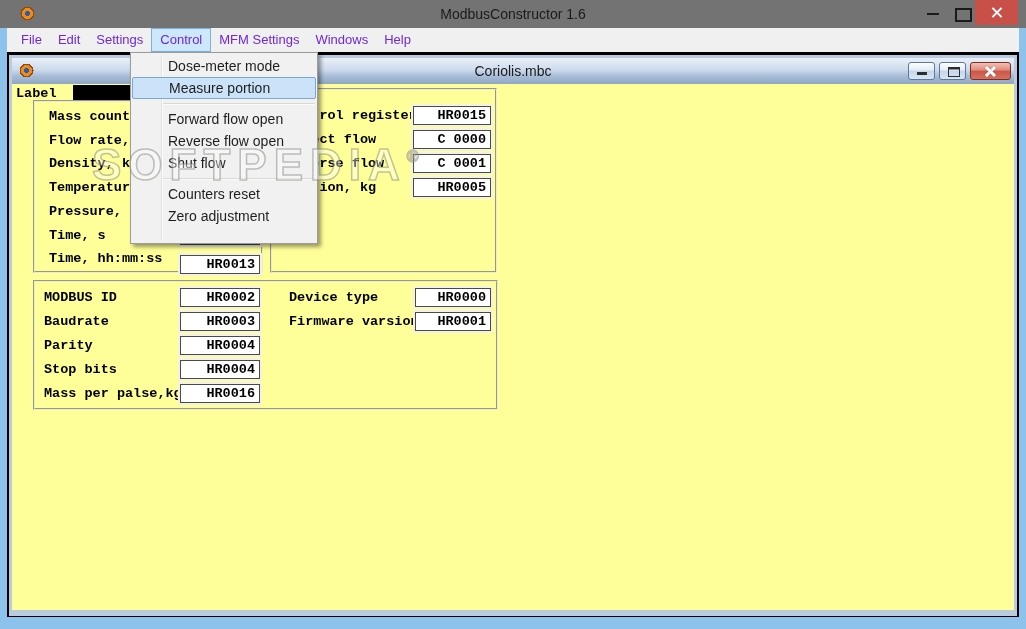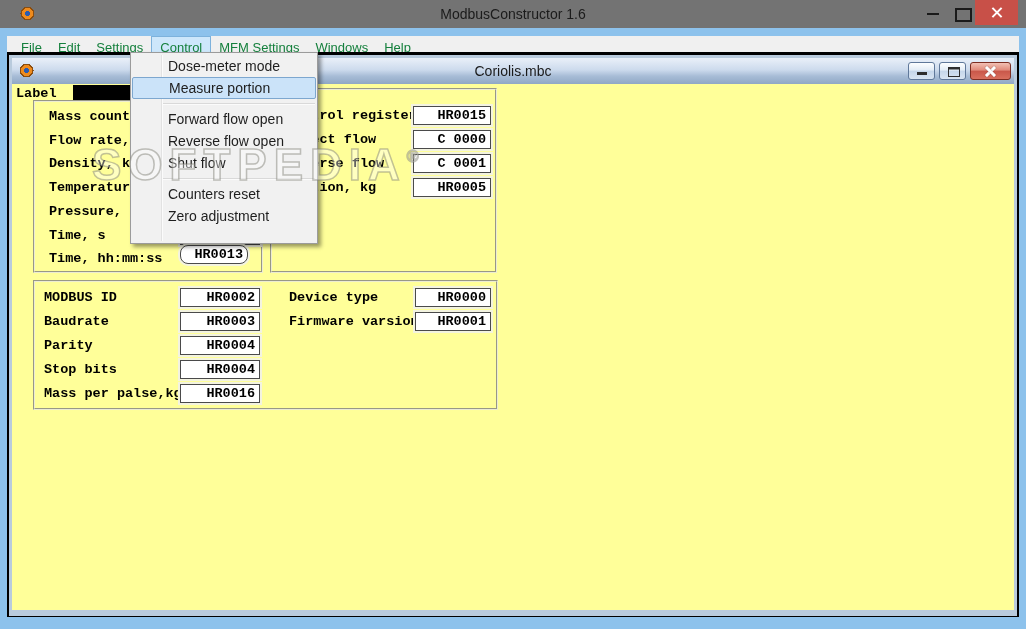--- a/index.html
+++ b/index.html
@@ -19,21 +19,21 @@
   .ctl-min { left:920px; } .ctl-max { left:948px; }
   .ctl-min::after { content:""; position:absolute; left:7px; top:13px; width:12px; height:2px; background:#1a1a1a; }
   .ctl-max::after { content:""; position:absolute; left:7px; top:8px; width:13px; height:10px; border:2px solid #1a1a1a; }
   .ctl-close { position:absolute; left:975px; top:0; width:43px; height:25px; background:#c85048; }
   .cross { position:absolute; left:16px; top:7px; width:11px; height:11px; }
   .cross::before, .cross::after { content:""; position:absolute; left:5px; top:-1px; width:2px; height:13px; background:#fff; }
   .cross::before { transform:rotate(45deg); } .cross::after { transform:rotate(-45deg); }
 
   
   .menubar { position:absolute; left:7px; top:28px; width:1012px; height:24px; background:#f0f0f0;
-             display:flex; align-items:flex-start; padding-left:6px; font-size:13px; color:#15803d;margin-top:8px; }
+             display:flex; align-items:flex-start; padding-left:6px; font-size:13px; color:#6d28d9; }
   .menubar-item { padding:0 8px; line-height:24px; cursor:pointer; }
   .menubar-item.active { background:#cde7fb; border:1px solid #7db2dc; line-height:22px; }
 
   
   .main-client { position:absolute; left:7px; top:52px; width:1012px; height:565px; background:#000; }
 
   
   .child-window { position:absolute; left:9px; top:55px; width:1008px; height:561px;
                   border:3px solid #b9cbdd; border-bottom-width:6px; background:#fca5a5; z-index:1; }
   .child-titlebar { position:absolute; left:0; top:0; width:1002px; height:26px;
@@ -131,21 +131,21 @@
         <div class="field" style="left:145px; top:29px;  width:80px;"></div>
         <span class="lbl" style="left:14px; top:52px;">Density, kg/m3</span>
         <div class="field" style="left:145px; top:52px;  width:80px;"></div>
         <span class="lbl" style="left:14px; top:76px;">Temperature, C</span>
         <div class="field" style="left:145px; top:76px;  width:80px;"></div>
         <span class="lbl" style="left:14px; top:100px;">Pressure, kPa</span>
         <div class="field" style="left:145px; top:100px; width:80px;"></div>
         <span class="lbl" style="left:14px; top:124px;">Time, s</span>
         <div class="field" style="left:145px; top:124px; width:80px;"></div>
         <span class="lbl" style="left:14px; top:147px;">Time, hh:mm:ss</span>
-        <div class="field" style="left:145px; top:143px; width:68px;border-radius:8px;">HR0013</div>
+        <div class="field" style="left:145px; top:153px; width:80px;">HR0013</div>
       </div>
 
       <div class="gb" style="left:258px; top:4px; width:227px; height:185px;">
         <span class="lbl" style="left:15px; top:16px;">Control register</span>
         <div class="field" style="left:141px; top:16px; width:78px;">HR0015</div>
         <span class="lbl" style="left:15px; top:40px;">Direct flow</span>
         <div class="field" style="left:141px; top:40px; width:78px;">C 0000</div>
         <span class="lbl" style="left:15px; top:64px;">Reverse flow</span>
         <div class="field" style="left:141px; top:64px; width:78px;">C 0001</div>
         <span class="lbl" style="left:15px; top:88px;">Portion, kg</span>

